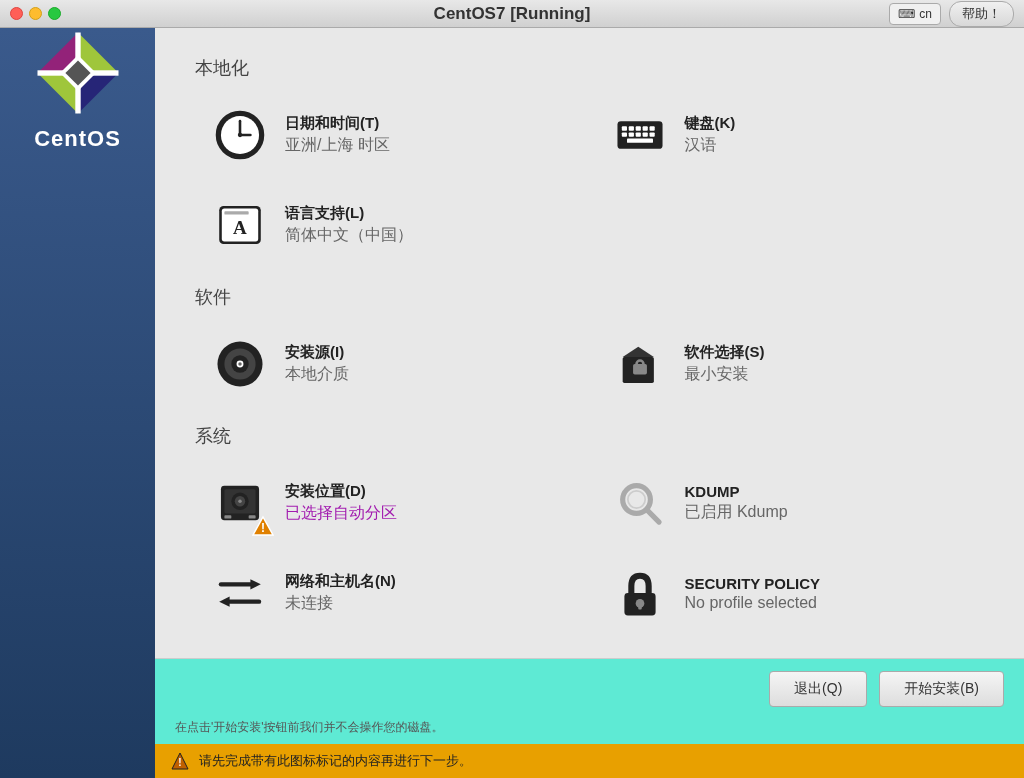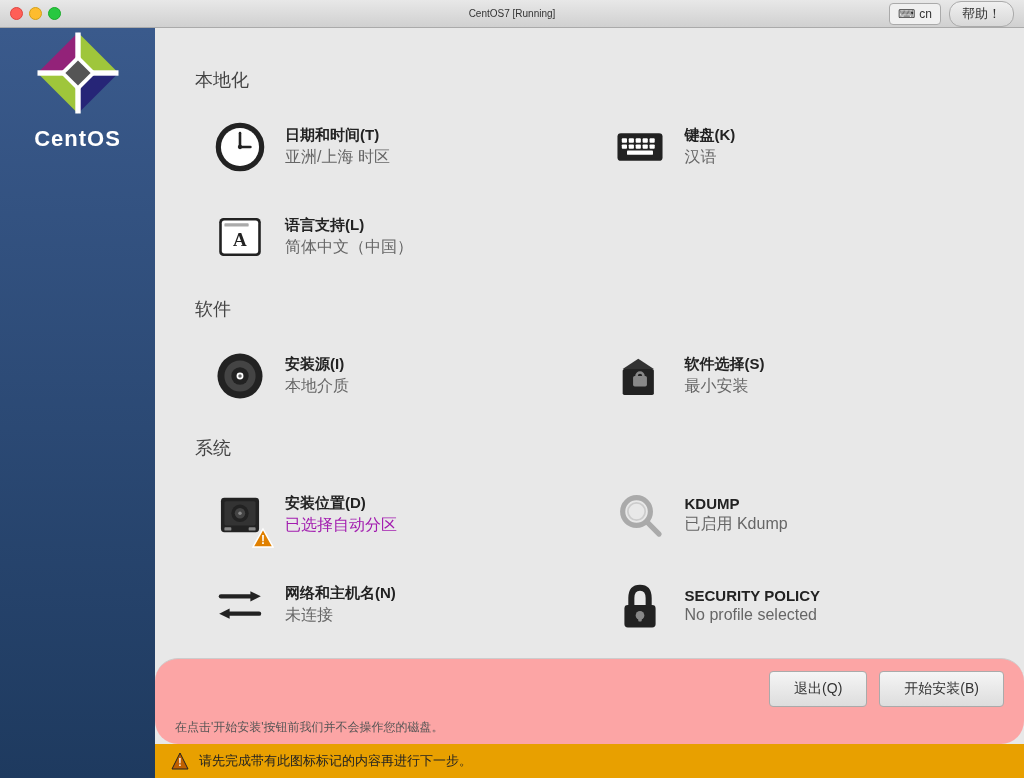--- a/index.html
+++ b/index.html
@@ -28,23 +28,23 @@
       left: 10px;
       display: flex;
       gap: 6px;
       align-items: center;
     }
     .tl { width: 13px; height: 13px; border-radius: 50%; }
     .tl-red { background: #ff5f57; border: 1px solid #e0443e; }
     .tl-yellow { background: #febc2e; border: 1px solid #d4a017; }
     .tl-green { background: #28c840; border: 1px solid #1aab29; }
     .title-text {
-      font-size: 10px;
+      font-size: 17px;
       color: #333;
-      font-weight: 400;
+      font-weight: 700;
     }
     .top-right {
       position: absolute;
       right: 10px;
       display: flex;
       align-items: center;
       gap: 8px;
     }
     .keyboard-btn {
       display: flex;
@@ -106,21 +106,21 @@
     #scroll-area {
       flex: 1;
       padding: 20px 40px;
       overflow-y: auto;
     }
 
     .section-title {
       font-size: 18px;
       color: #444;
       margin-bottom: 15px;
-      margin-top: 20px;
+      margin-top: 8px;
     }
 
     .grid-section {
       display: grid;
       grid-template-columns: 1fr 1fr;
       gap: 10px;
       margin-bottom: 20px;
     }
 
     .item-card {
@@ -162,23 +162,22 @@
     }
 
     
     .icon-svg {
       width: 52px;
       height: 52px;
     }
 
     
     #footer {
-      background: #fca5a5;
+      background: #5eead4;
       border-top: 1px solid #ccc;
-      border-radius: 23px;
     }
     #button-row {
       display: flex;
       justify-content: flex-end;
       padding: 12px 20px;
       gap: 12px;
     }
     .footer-btn {
       padding: 8px 24px;
       font-size: 14px;

